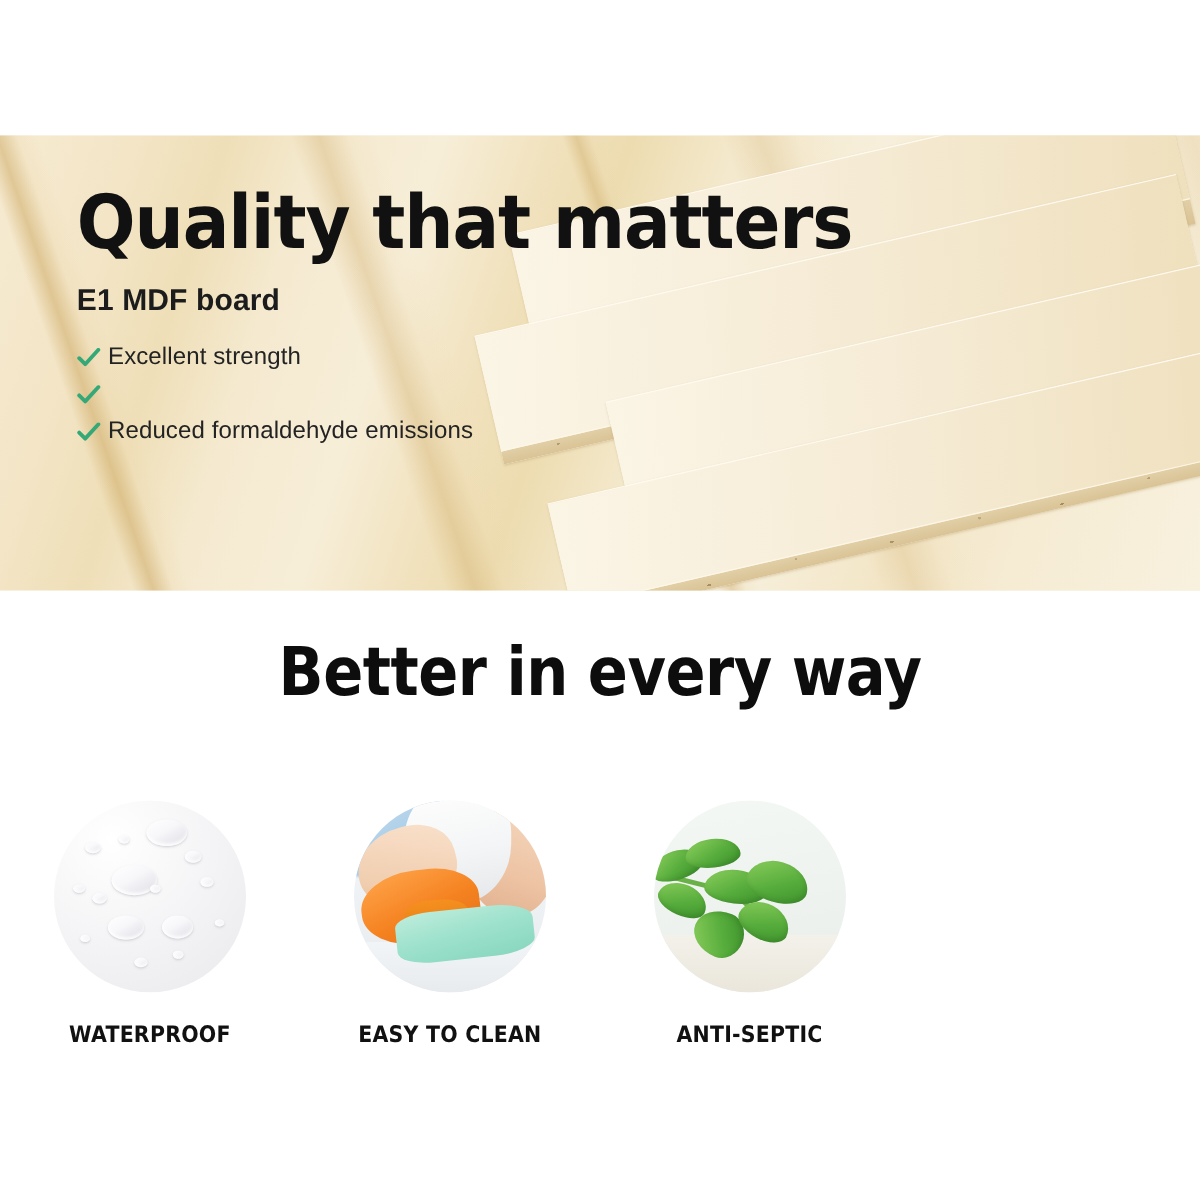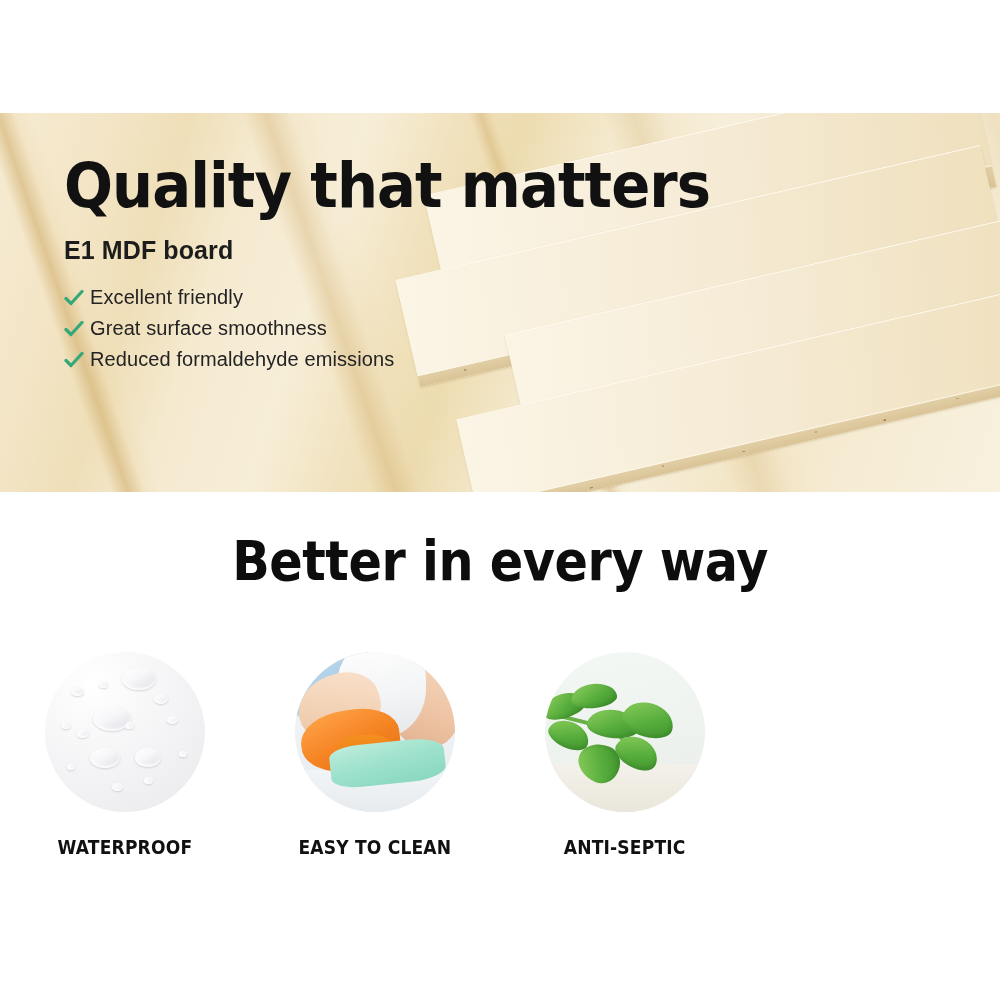--- a/index.html
+++ b/index.html
@@ -118,21 +118,21 @@
     text-align:center;
     font-family:"DejaVu Sans", sans-serif;
     font-weight:700;
     font-size:56px;
     letter-spacing:-0.5px;
     color:#0d0d0d;
     transform:scaleX(.88);
   }
 
   .features{
-    position:absolute; left:0; top:652px; width:868px;
+    position:absolute; left:0; top:667px; width:868px;
     display:flex;
     text-align:right;
   }
   .feature-item{
     width:250px;
     display:flex; flex-direction:column; align-items:center;
   }
   .circle{
     width:160px; height:160px; border-radius:50%;
     overflow:hidden; position:relative;
@@ -250,29 +250,28 @@
 <div class="headline">Quality that matters</div>
 <div class="subhead">E1 MDF board</div>
 
 <ul class="feature-list">
   <li>
     <span class="tick">
       <svg width="20" height="16" viewBox="0 0 20 16">
           <path d="M2 8.5 L7 13.5 L18 1.5" fill="none" stroke="#35a877" stroke-width="3.2" stroke-linecap="round" stroke-linejoin="round"></path>
         </svg>
     </span>
-    <span>Excellent friendly</span>
+    <span>Excellent strength</span>
   </li>
   <li>
     <span class="tick">
       <svg width="20" height="16" viewBox="0 0 20 16">
           <path d="M2 8.5 L7 13.5 L18 1.5" fill="none" stroke="#35a877" stroke-width="3.2" stroke-linecap="round" stroke-linejoin="round"></path>
         </svg>
     </span>
-    <span>Great surface smoothness</span>
   </li>
   <li>
     <span class="tick">
       <svg width="20" height="16" viewBox="0 0 20 16">
           <path d="M2 8.5 L7 13.5 L18 1.5" fill="none" stroke="#35a877" stroke-width="3.2" stroke-linecap="round" stroke-linejoin="round"></path>
         </svg>
     </span>
     <span>Reduced formaldehyde emissions</span>
   </li>
 </ul>

